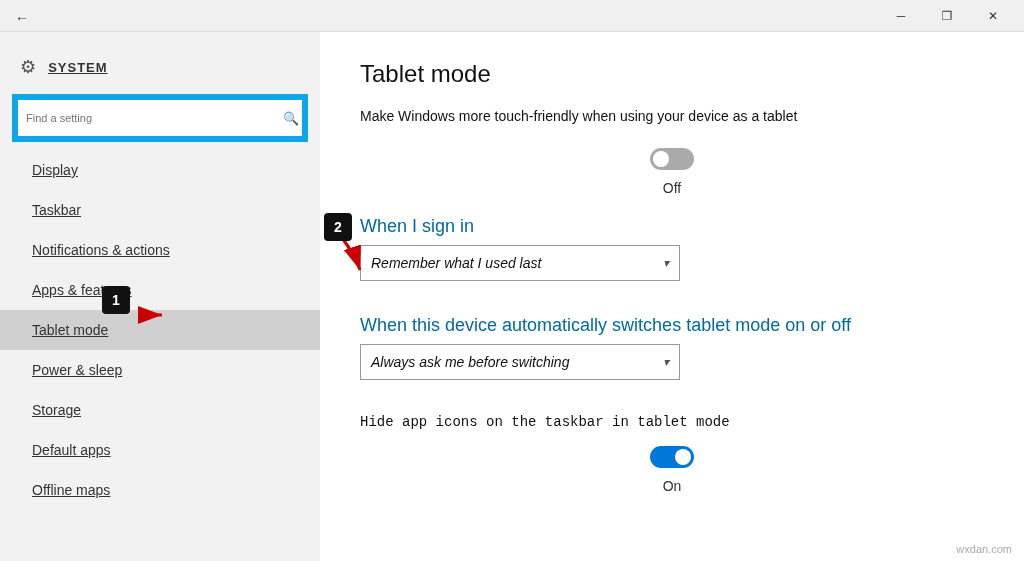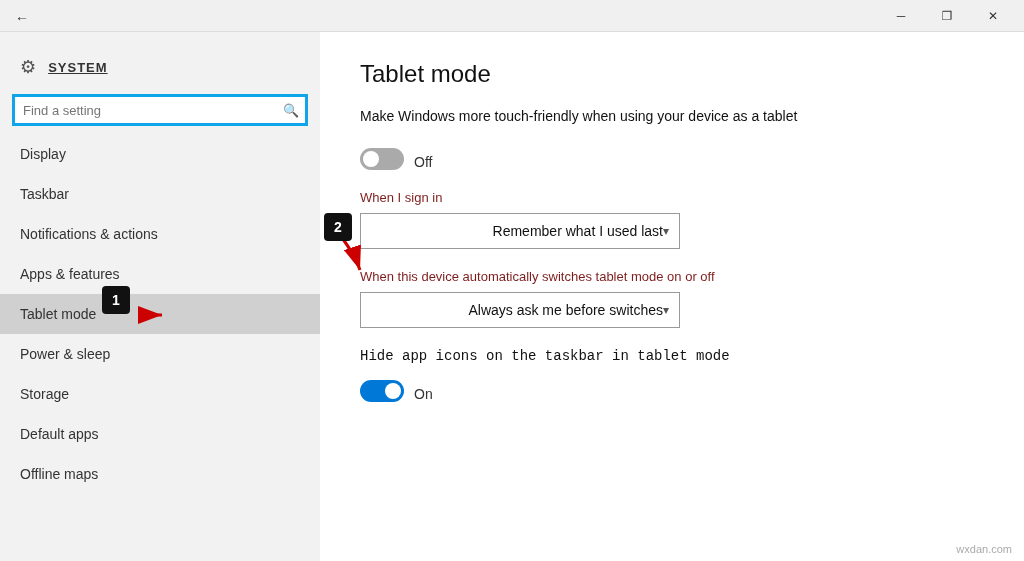--- a/index.html
+++ b/index.html
@@ -84,42 +84,43 @@
       letter-spacing: 1px;
       text-transform: uppercase;
       text-decoration: underline;
     }
     .search-bar {
       margin: 0 12px 8px 12px;
       position: relative;
     }
     .search-input {
       width: 100%;
-      height: 32px;
-      border: 3px solid #0ea5e9;
+      height: 48px;
+      border: 6px solid #0ea5e9;
       padding: 0 30px 0 8px;
-      font-size: 13px;
+      font-size: 11px;
       background: #fff;
       outline: none;
     }
     .search-icon-wrap {
       position: absolute;
       right: 8px;
       top: 50%;
       transform: translateY(-50%);
       color: #666;
       font-size: 13px;
     }
 
     .nav-item {
-      padding: 12px 20px;
+      padding: 12px 32px;
       font-size: 14px;
       color: #333;
       cursor: pointer;
       display: block;
+      text-decoration: underline;
     }
     .nav-item.active {
       background: #d0d0d0;
       font-weight: 400;
     }
 
     
     .content {
       flex: 1;
       padding: 28px 40px;
@@ -137,23 +138,24 @@
     .setting-label {
       font-size: 14px;
       color: #111;
       margin-bottom: 24px;
       max-width: 480px;
     }
 
     
     .toggle-row {
       display: flex;
-      align-items: flex-end;
+      align-items: center;
       gap: 10px;
       margin-bottom: 20px;
+      flex-direction: column;
     }
     .toggle {
       position: relative;
       width: 44px;
       height: 22px;
       cursor: pointer;
     }
     .toggle-track {
       width: 44px;
       height: 22px;
@@ -173,37 +175,38 @@
       background: #fff;
       transition: left 0.2s;
     }
     .toggle-track.on .toggle-thumb { left: 25px; }
     .toggle-label {
       font-size: 14px;
       color: #333;
     }
 
     .section-label {
-      font-size: 13px;
-      color: #7f1d1d;
+      font-size: 18px;
+      color: #0369a1;
       margin-bottom: 8px;
     }
     .select-box {
       display: flex;
       align-items: center;
-      justify-content: flex-end;
+      justify-content: space-between;
       width: 320px;
       height: 36px;
       border: 1px solid #999;
       padding: 0 10px;
       background: #fff;
       cursor: pointer;
       font-size: 14px;
       color: #111;
-      margin-bottom: 20px;
+      margin-bottom: 34px;
+      font-style: italic;
     }
     .select-box .chevron {
       font-size: 12px;
       color: #555;
     }
 
     .divider { margin-bottom: 16px; font-family: Liberation Mono, monospace; }
 
     .badge {
       width: 28px;
@@ -280,21 +283,21 @@
     </div>
 
     <div class="section-label">When I sign in</div>
     <div class="select-box">
       <span>Remember what I used last</span>
       <span class="chevron">▾</span>
     </div>
 
     <div class="section-label">When this device automatically switches tablet mode on or off</div>
     <div class="select-box">
-      <span>Always ask me before switches</span>
+      <span>Always ask me before switching</span>
       <span class="chevron">▾</span>
     </div>
 
     <div class="setting-label divider">Hide app icons on the taskbar in tablet mode</div>
     <div class="toggle-row">
       <div class="toggle">
         <div class="toggle-track on">
           <div class="toggle-thumb"></div>
         </div>
       </div>

